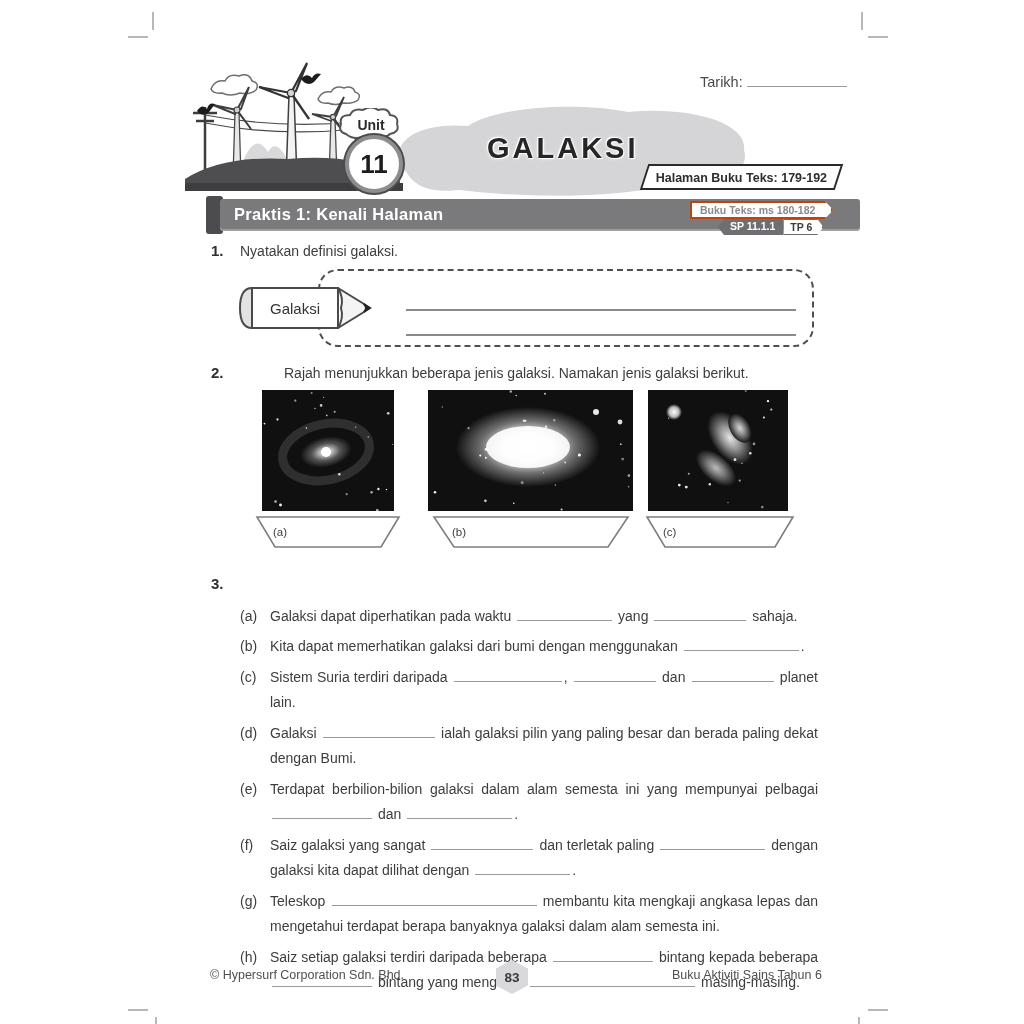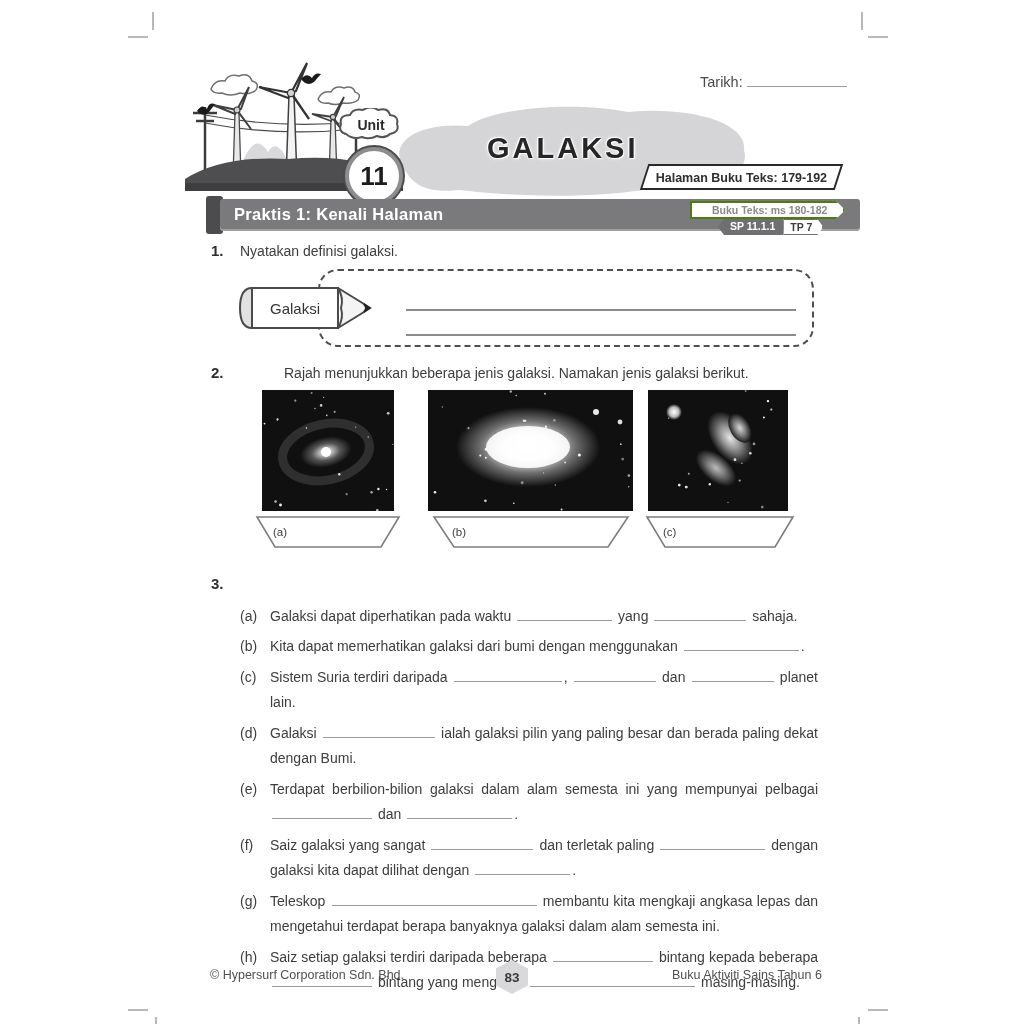--- a/index.html
+++ b/index.html
@@ -17,22 +17,22 @@
   .hal-badge{background:#fff;border:2px solid #2a2a2a;transform:skewX(-18deg);padding:2px 10px;}
   .hal-badge span{display:inline-block;transform:skewX(18deg);font-size:12.5px;font-weight:bold;color:#2e2e2e;white-space:nowrap;}
   .unit-circle{width:50px;height:50px;border-radius:50%;background:#fff;border:4px solid #8d8d8f;
     box-shadow:0 0 0 2px #4c4c4c;display:flex;align-items:center;justify-content:center;
     font-size:26px;font-weight:bold;color:#1d1d1d;}
   
   .praktis-bar{background:#7a7a7c;border-radius:3px;height:30px;display:flex;align-items:center;
     box-shadow:0 2px 0 #9f9f9f;}
   .praktis-tab{background:#4c4c4e;width:17px;height:38px;border-radius:3px;}
   .praktis-title{color:#fff;font-weight:bold;font-size:16.5px;padding-left:14px;letter-spacing:.3px;}
-  .flag1{background:#fff;border:2px solid #4d7c0f;font-size:10.5px;font-weight:bold;color:#8a8a8a;
-    padding:1px 20px;white-space:nowrap;clip-path:polygon(0 0,94% 0,100% 50%,94% 100%,0 100%);
+  .flag1{background:#fff;border:2px solid #c2410c;font-size:10.5px;font-weight:bold;color:#8a8a8a;
+    padding:1px 8px;white-space:nowrap;clip-path:polygon(0 0,94% 0,100% 50%,94% 100%,0 100%);
     padding-right:16px;}
   .flag2{background:#6f6f71;color:#fff;font-size:10.5px;font-weight:bold;padding:1px 8px 1px 12px;
     clip-path:polygon(6px 0,100% 0,100% 100%,6px 100%,0 50%);white-space:nowrap;}
   .flag3{background:#fff;border:1.5px solid #6f6f71;color:#3c3c3c;font-size:10.5px;font-weight:bold;
     padding:1px 10px 1px 6px;clip-path:polygon(0 0,calc(100% - 6px) 0,100% 50%,calc(100% - 6px) 100%,0 100%);white-space:nowrap;}
   
   .qnum{font-weight:bold;font-size:15px;color:#2f2f2f;}
   .qtext{font-size:14px;color:#3d3d3d;}
   .q1-box{border:2.5px dashed #4f4f4f;border-radius:20px;background:#fff;}
   .ans-line{position:absolute;border-top:2px solid #8b8b8b;}
@@ -134,34 +134,34 @@
   <div class="abs galaksi-title" style="left:487px;top:120px;">GALAKSI</div>
 
   <div class="abs hal-badge" style="left:644px;top:152px;">
     <span>Halaman Buku Teks: 179-192</span>
   </div>
 
   <svg class="abs" style="left:334px;top:96px;" width="74" height="38" viewBox="0 0 74 38">
     <path d="M12,26 q-8,-2 -5,-10 q-2,-9 9,-9 q3,-7 13,-5 q8,-5 15,0 q10,-3 12,5 q9,1 7,9 q3,8 -7,10 q-5,5 -13,2 q-8,4 -15,1 q-9,3 -16,-3 z" fill="#fff" stroke="#555" stroke-width="2"></path>
     <text x="37" y="22" text-anchor="middle" font-size="14" font-weight="bold" fill="#2a2a2a">Unit</text>
   </svg>
-  <div class="abs unit-circle" style="left:345px;top:123px;margin-top:12px;">
+  <div class="abs unit-circle" style="left:345px;top:123px;">
     <span>11</span>
   </div>
 
   <div class="abs praktis-tab" style="left:206px;top:184px;"></div>
   <div class="abs praktis-bar" style="left:220px;top:187px;width:640px;">
     <span class="praktis-title">Praktis 1: Kenali Halaman</span>
   </div>
   <div class="abs flag1" style="left:690px;top:189px;">
     <span>Buku Teks: ms 180-182</span>
   </div>
   <div class="abs" style="left:718px;top:207px;display:flex;">
     <span class="flag2">SP 11.1.1</span>
-    <span class="flag3">TP 7</span>
+    <span class="flag3">TP 6</span>
   </div>
 
   <div class="abs qnum" style="left:211px;top:230px;">1.</div>
   <div class="abs qtext" style="left:240px;top:231px;">Nyatakan definisi galaksi.</div>
   <div class="abs q1-box" style="left:318px;top:257px;width:492px;height:74px;">
     <div class="ans-line" style="left:86px;top:38px;width:390px;"></div>
     <div class="ans-line" style="left:86px;top:63px;width:390px;"></div>
   </div>
   <svg class="abs" style="left:238px;top:272px;" width="134" height="48" viewBox="0 0 134 48">
     <path d="M14,4 Q2,4 2,24 Q2,44 14,44 Z" fill="#e2e2e2" stroke="#4a4a4a" stroke-width="2"></path>

